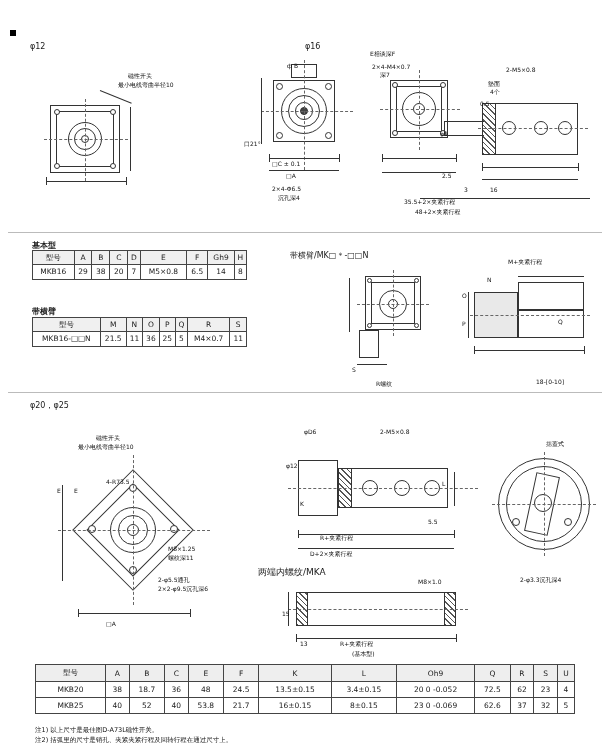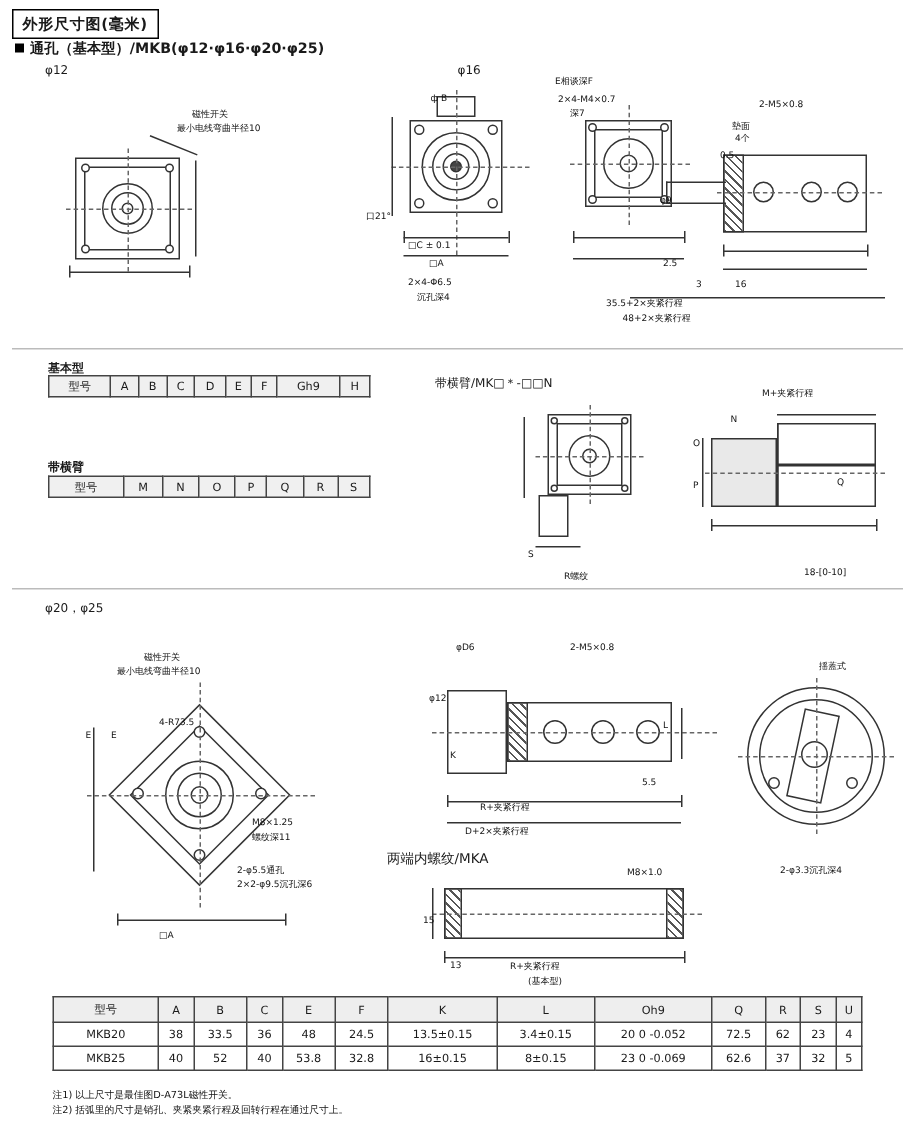--- a/index.html
+++ b/index.html
@@ -85,23 +85,22 @@
 
   .note { position:absolute; font-size:6.5px; color:#111; }
 
   .divider { position:absolute; left:8px; width:594px; height:1px; background:#bbb; }
 </style>
 </head>
 <body>
 
 <div class="page">
 
-  <div class="title-bar">外形尺寸图(毫米)</div>
   <div class="subtitle">
-    <span class="sq"></span><span>通孔（基本型）/MKB(φ12·φ16·φ20·φ25)</span>
+    <span class="sq"></span>
   </div>
 
   <div class="sec-label" style="left:30px; top:42px;">φ12</div>
   <div class="sec-label" style="left:305px; top:42px;">φ16</div>
 
   <div class="dwg" style="left:40px; top:95px; width:120px; height:90px;">
     <div class="rect" style="left:10px; top:10px; width:70px; height:68px;"></div>
     <div class="rect" style="left:16px; top:16px; width:58px; height:56px;"></div>
     <div class="circ" style="left:28px; top:27px; width:34px; height:34px;"></div>
     <div class="circ" style="left:34px; top:33px; width:22px; height:22px;"></div>
@@ -205,38 +204,59 @@
         <th>B</th>
         <th>C</th>
         <th>D</th>
         <th>E</th>
         <th>F</th>
         <th>Gh9</th>
         <th>H</th>
       </tr>
     </thead>
     <tbody>
+      <tr>
+        <td class="model">MKB16</td>
+        <td>29</td>
+        <td>38</td>
+        <td>20</td>
+        <td>7</td>
+        <td>M5×0.8</td>
+        <td>6.5</td>
+        <td>14</td>
+        <td>8</td>
+      </tr>
     </tbody>
   </table>
 
   <div class="tbl-title" style="left:32px; top:306px;">带横臂</div>
   <table class="spec" style="left:32px; top:317px; width:215px;">
     <thead>
       <tr>
         <th>型号</th>
         <th>M</th>
         <th>N</th>
         <th>O</th>
         <th>P</th>
         <th>Q</th>
         <th>R</th>
         <th>S</th>
       </tr>
     </thead>
     <tbody>
+      <tr>
+        <td class="model">MKB16-□□N</td>
+        <td>21.5</td>
+        <td>11</td>
+        <td>36</td>
+        <td>25</td>
+        <td>5</td>
+        <td>M4×0.7</td>
+        <td>11</td>
+      </tr>
     </tbody>
   </table>
 
   <div class="tbl-title" style="left:290px; top:250px; font-weight:normal;">带横臂/MK□＊-□□N</div>
 
   <div class="dwg" style="left:355px; top:268px; width:90px; height:100px;">
     <div class="rect" style="left:10px; top:8px; width:56px; height:54px;"></div>
     <div class="rect" style="left:16px; top:14px; width:44px; height:42px;"></div>
     <div class="circ" style="left:24px; top:22px; width:28px; height:28px;"></div>
     <div class="circf" style="left:33px; top:31px; width:10px; height:10px;"></div>
@@ -372,39 +392,39 @@
         <th>Q</th>
         <th>R</th>
         <th>S</th>
         <th>U</th>
       </tr>
     </thead>
     <tbody>
       <tr>
         <td>MKB20</td>
         <td>38</td>
-        <td>33.5</td>
+        <td>18.7</td>
         <td>36</td>
         <td>48</td>
         <td>24.5</td>
         <td>13.5±0.15</td>
         <td>3.4±0.15</td>
         <td>20 0 -0.052</td>
         <td>72.5</td>
         <td>62</td>
         <td>23</td>
         <td>4</td>
       </tr>
       <tr>
         <td>MKB25</td>
         <td>40</td>
         <td>52</td>
         <td>40</td>
         <td>53.8</td>
-        <td>32.8</td>
+        <td>21.7</td>
         <td>16±0.15</td>
         <td>8±0.15</td>
         <td>23 0 -0.069</td>
         <td>62.6</td>
         <td>37</td>
         <td>32</td>
         <td>5</td>
       </tr>
     </tbody>
   </table>

